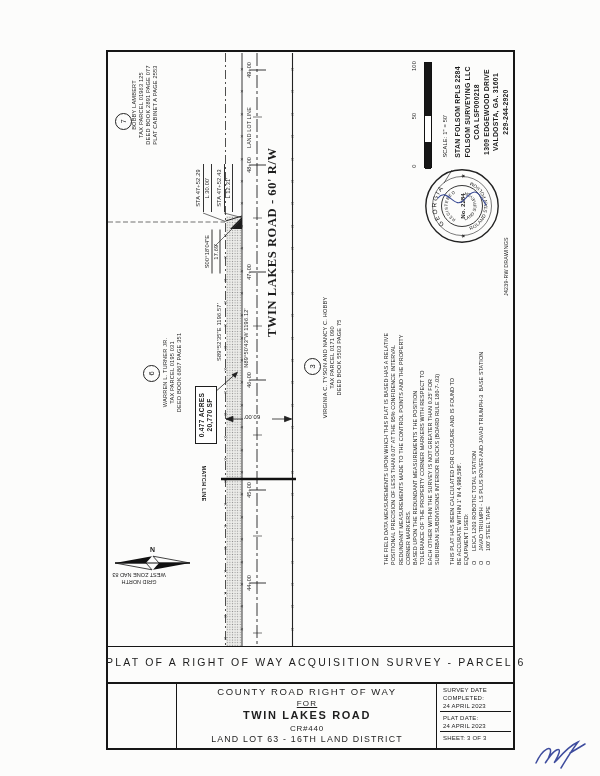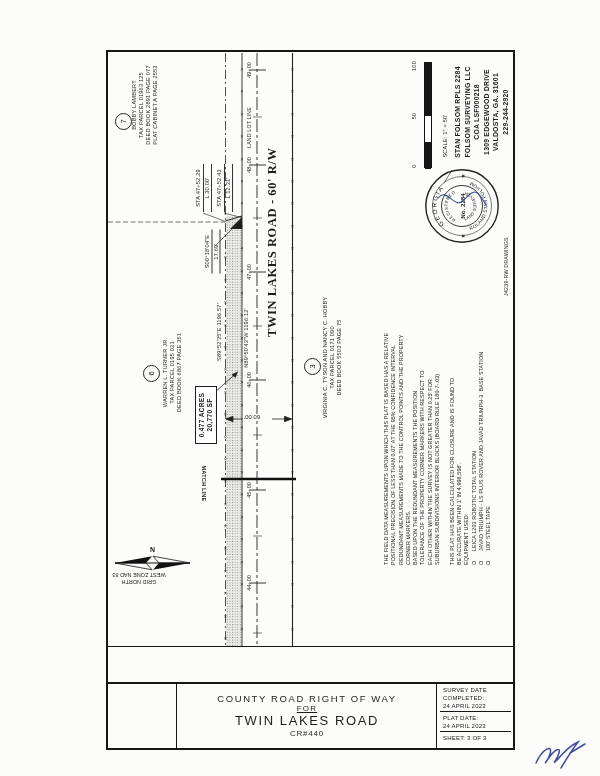--- a/index.html
+++ b/index.html
@@ -12,24 +12,24 @@
   .rot180{transform:rotate(180deg);transform-origin:center;}
   .tiny{font-size:5.6px;line-height:7px;letter-spacing:.2px;white-space:nowrap;}
   .ctr{text-align:center;}
   
   .border-main{left:106px;top:50px;width:405px;height:630px;border:2.2px solid #161616;}
   .sep{left:106px;top:646px;width:409px;height:0;border-top:1.6px solid #161616;}
   .band-title{left:106px;top:656px;width:409px;font-size:10.5px;letter-spacing:2.2px;text-align:center;white-space:nowrap;}
   .tblock{left:106px;top:682px;width:405px;height:64px;border:2.2px solid #161616;}
   .tb-div1{left:176px;top:682px;width:0;height:68px;border-left:1.8px solid #161616;}
   .tb-div2{left:436px;top:682px;width:0;height:68px;border-left:1.8px solid #161616;}
-  .tb-center{left:180px;top:684px;width:254px;height:62px;display:flex;flex-direction:column;align-items:center;justify-content:center;padding:2px 0;box-sizing:border-box;}
+  .tb-center{left:180px;top:684px;width:254px;height:62px;display:flex;flex-direction:column;align-items:center;justify-content:space-between;padding:2px 0;box-sizing:border-box;}
   .tb-c1{font-size:9.5px;letter-spacing:1.6px;white-space:nowrap;}
   .tb-c2{font-size:8px;letter-spacing:1.2px;text-decoration:underline;}
-  .tb-c3{font-size:13px;letter-spacing:1.6px;}
+  .tb-c3{font-size:11px;letter-spacing:1.6px;font-weight:bold;}
   .tb-c4{font-size:8px;letter-spacing:.8px;margin-top:1px;}
   .tb-c5{font-size:8.8px;letter-spacing:1.2px;white-space:nowrap;}
   .tb-right{left:440px;top:684px;width:71px;font-size:6px;line-height:8px;letter-spacing:.2px;}
   .tb-row{padding:2px 0 1px 3px;border-top:1.2px solid #161616;}
   .tb-row:first-child{border-top:none;}
   .tb-sheet{padding:2px 0 1px 3px;border-top:1.2px solid #161616;font-size:6px;}
   
   .stipple{left:226px;top:216px;width:16px;height:430px;background-color:#ececе9;
            background-color:#ecece9;
            background-image:radial-gradient(circle,#8d8d8d .5px,rgba(0,0,0,0) .9px);
@@ -331,30 +331,32 @@
       <div>EQUIPMENT USED:</div>
       <div>O      LEICA 1203 ROBOTIC TOTAL STATION</div>
       <div>O      JAVAD TRIUMPH - LS PLUS ROVER AND JAVAD TRIUMPH-3  BASE STATION</div>
       <div>O      100' STEEL TAPE</div>
     </div>
 
   <div class="abs rotccw tiny ctr" style="left:471px;top:263px;width:70px;height:7px;font-size:5.3px;">J4239-RW DRAWINGS</div>
 
   <div class="abs border-main"></div>
   <div class="abs sep"></div>
+  <div class="abs band-title">PLAT OF A RIGHT OF WAY ACQUISITION SURVEY - PARCEL 6</div>
 
   <div class="abs tblock"></div>
   <div class="abs tb-div1"></div>
   <div class="abs tb-div2"></div>
 
   <div class="abs tb-center">
     <div class="tb-c1">COUNTY ROAD RIGHT OF WAY</div>
     <div class="tb-c2">FOR</div>
     <div class="tb-c3">TWIN LAKES ROAD</div>
     <div class="tb-c4">CR#440</div>
+    <div class="tb-c5">LAND LOT 63 - 16TH LAND DISTRICT</div>
   </div>
 
   <div class="abs tb-right">
     <div class="tb-row">
         <div>SURVEY DATE</div>
         <div>COMPLETED:</div>
         <div>24 APRIL 2023</div>
       </div>
     <div class="tb-row">
         <div>PLAT DATE:</div>

